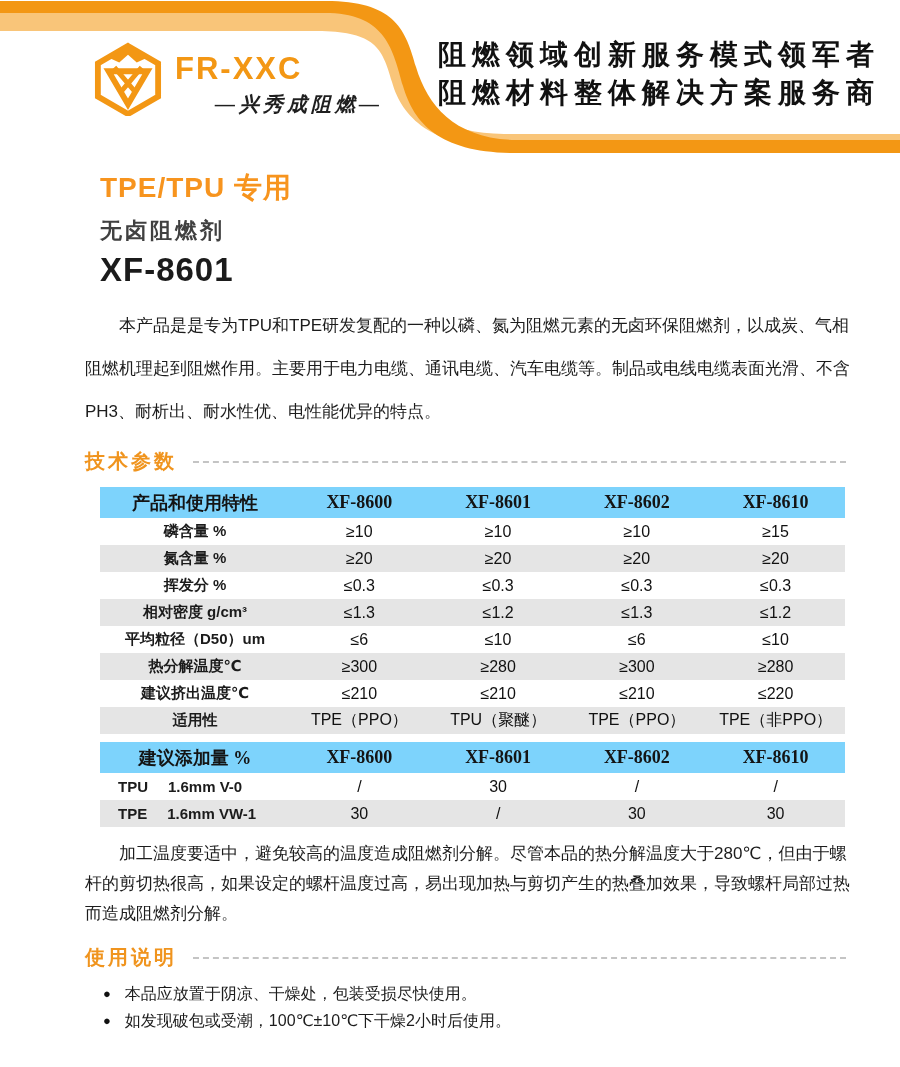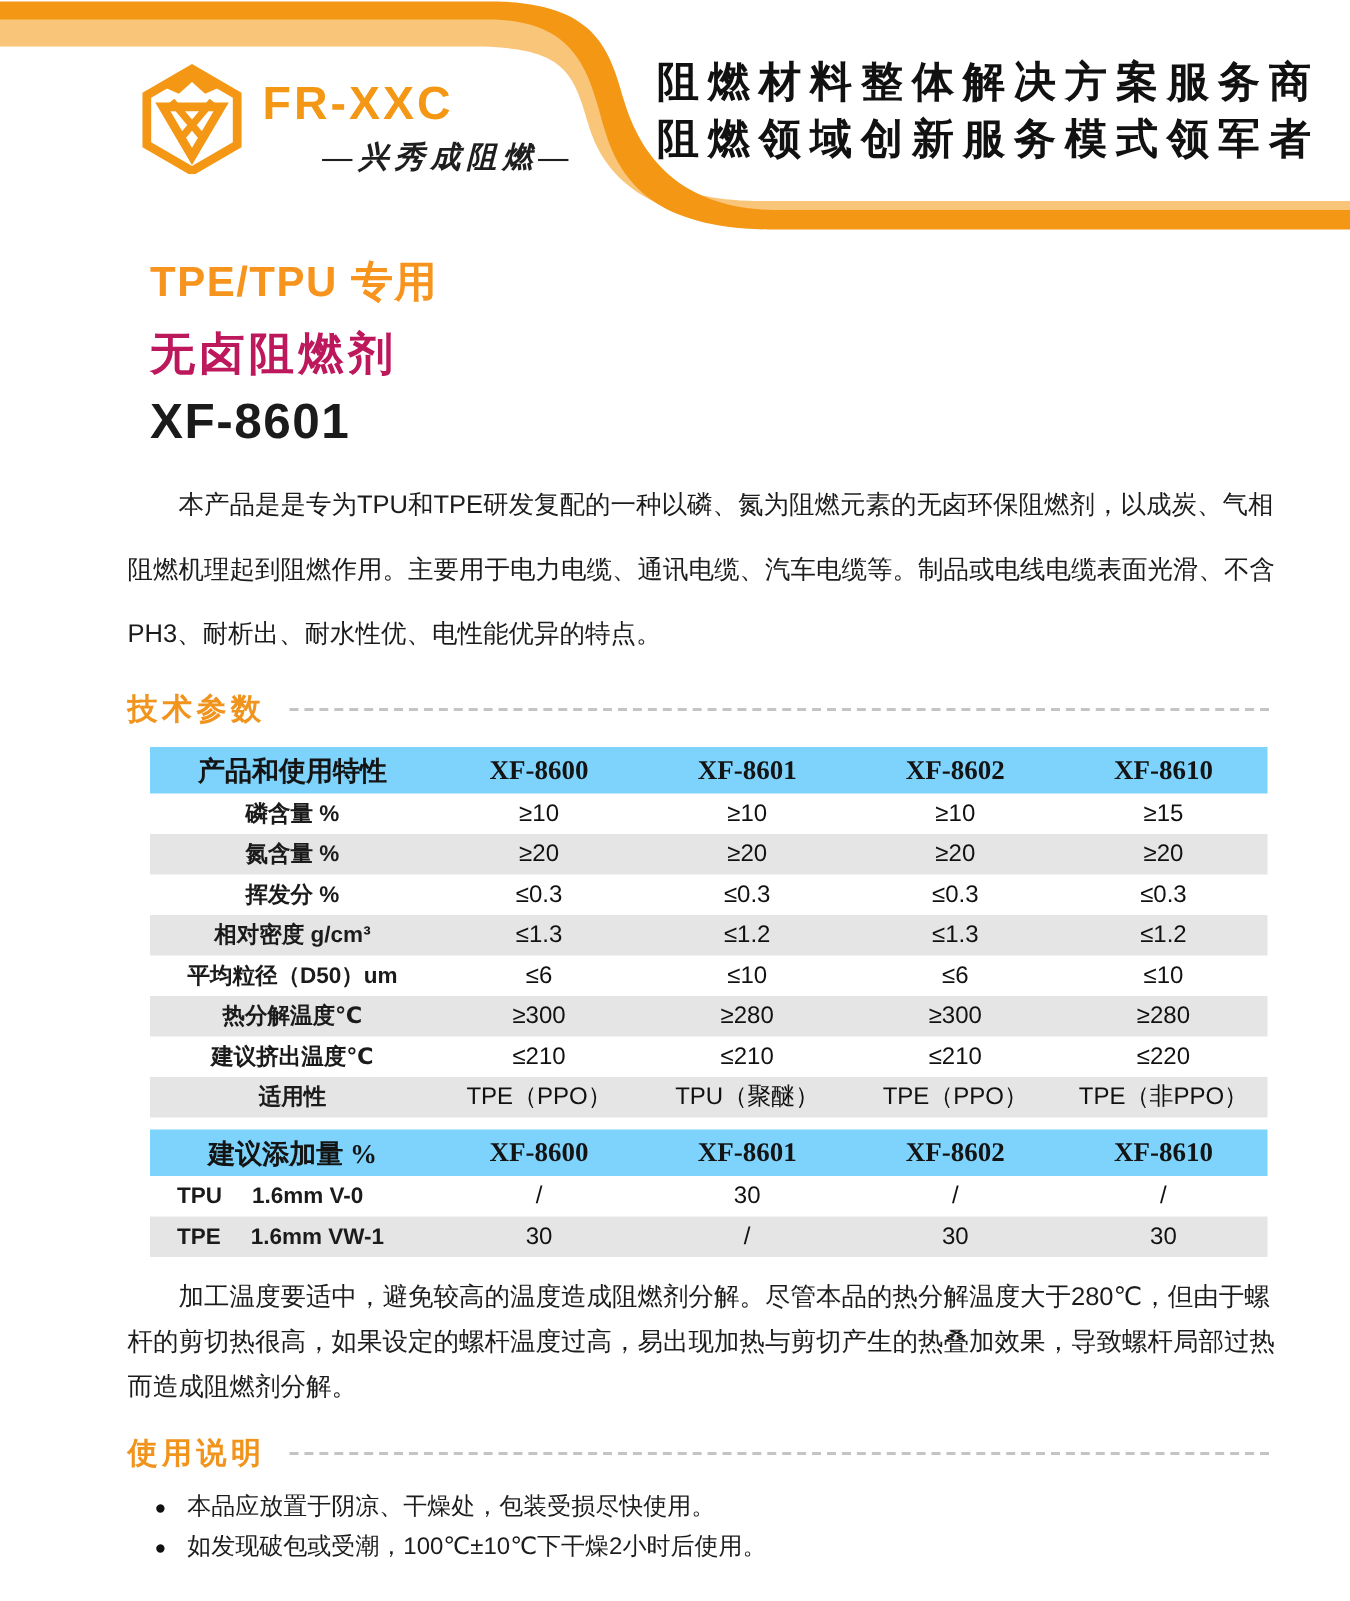--- a/index.html
+++ b/index.html
@@ -21,21 +21,21 @@
     font-size:20px; letter-spacing:4px; color:#1f1f1f; margin-top:5px;margin-left:40px;
   }
   .slogan { position:absolute; right:20px; top:36px; }
   .slogan div {
     font-size:28px; font-weight:900; color:#111; letter-spacing:6px; line-height:38px;
     white-space:nowrap;
   }
   
   .content { padding:0 50px 0 85px; }
   .tag { margin:9px 0 0 15px; font-size:28px; font-weight:800; color:#F7941E; letter-spacing:1px; }
-  .category { margin:9px 0 0 15px; font-size:30px; font-weight:800; letter-spacing:3px; color:#be185d; }
+  .category { margin:9px 0 0 15px; font-size:22px; font-weight:800; letter-spacing:3px; color:#404040; }
   .model { margin:5px 0 0 15px; font-size:33px; font-weight:800; letter-spacing:1px; color:#1b1b1b; }
   .para { margin-top:15px; font-size:17px; line-height:43px; text-indent:2em; color:#1c1c1c; }
   .section-head { display:flex; align-items:center; margin-top:15px; }
   .section-title {
     font-family:"Liberation Serif","DejaVu Serif",serif; font-weight:700;
     font-size:20px; color:#F0941E; letter-spacing:3px; white-space:nowrap;
   }
   .dash-line { flex:1; border-top:2px dashed #C4C4C4; margin-left:16px; margin-right:4px; height:0; }
   
   .table { margin:12px 0 0 15px; width:745px; }
@@ -70,22 +70,22 @@
       <path d="M35 2 L53 17 L44 21 L35 13 L26 21 L17 17 Z" fill="#F39714"></path>
       <path d="M15 30 L55 30 L35 64 Z" fill="none" stroke="#F39714" stroke-width="6"></path>
       <path d="M21 26 L43 52 M49 26 L27 52" stroke="#F39714" stroke-width="5" fill="none"></path>
     </svg>
     <div class="logo-text">
       <div class="brand-name">FR-XXC</div>
       <div class="brand-tagline">—兴秀成阻燃—</div>
     </div>
   </div>
   <div class="slogan">
+    <div>阻燃领域创新服务模式领军者</div>
     <div>阻燃材料整体解决方案服务商</div>
-    <div>阻燃领域创新服务模式领军者</div>
   </div>
 </div>
 
 <div class="content">
 
   <div class="tag">TPE/TPU 专用</div>
   <div class="category">无卤阻燃剂</div>
   <div class="model">XF-8601</div>
 
   <p class="para">本产品是是专为TPU和TPE研发复配的一种以磷、氮为阻燃元素的无卤环保阻燃剂，以成炭、气相阻燃机理起到阻燃作用。主要用于电力电缆、通讯电缆、汽车电缆等。制品或电线电缆表面光滑、不含PH3、耐析出、耐水性优、电性能优异的特点。</p>

